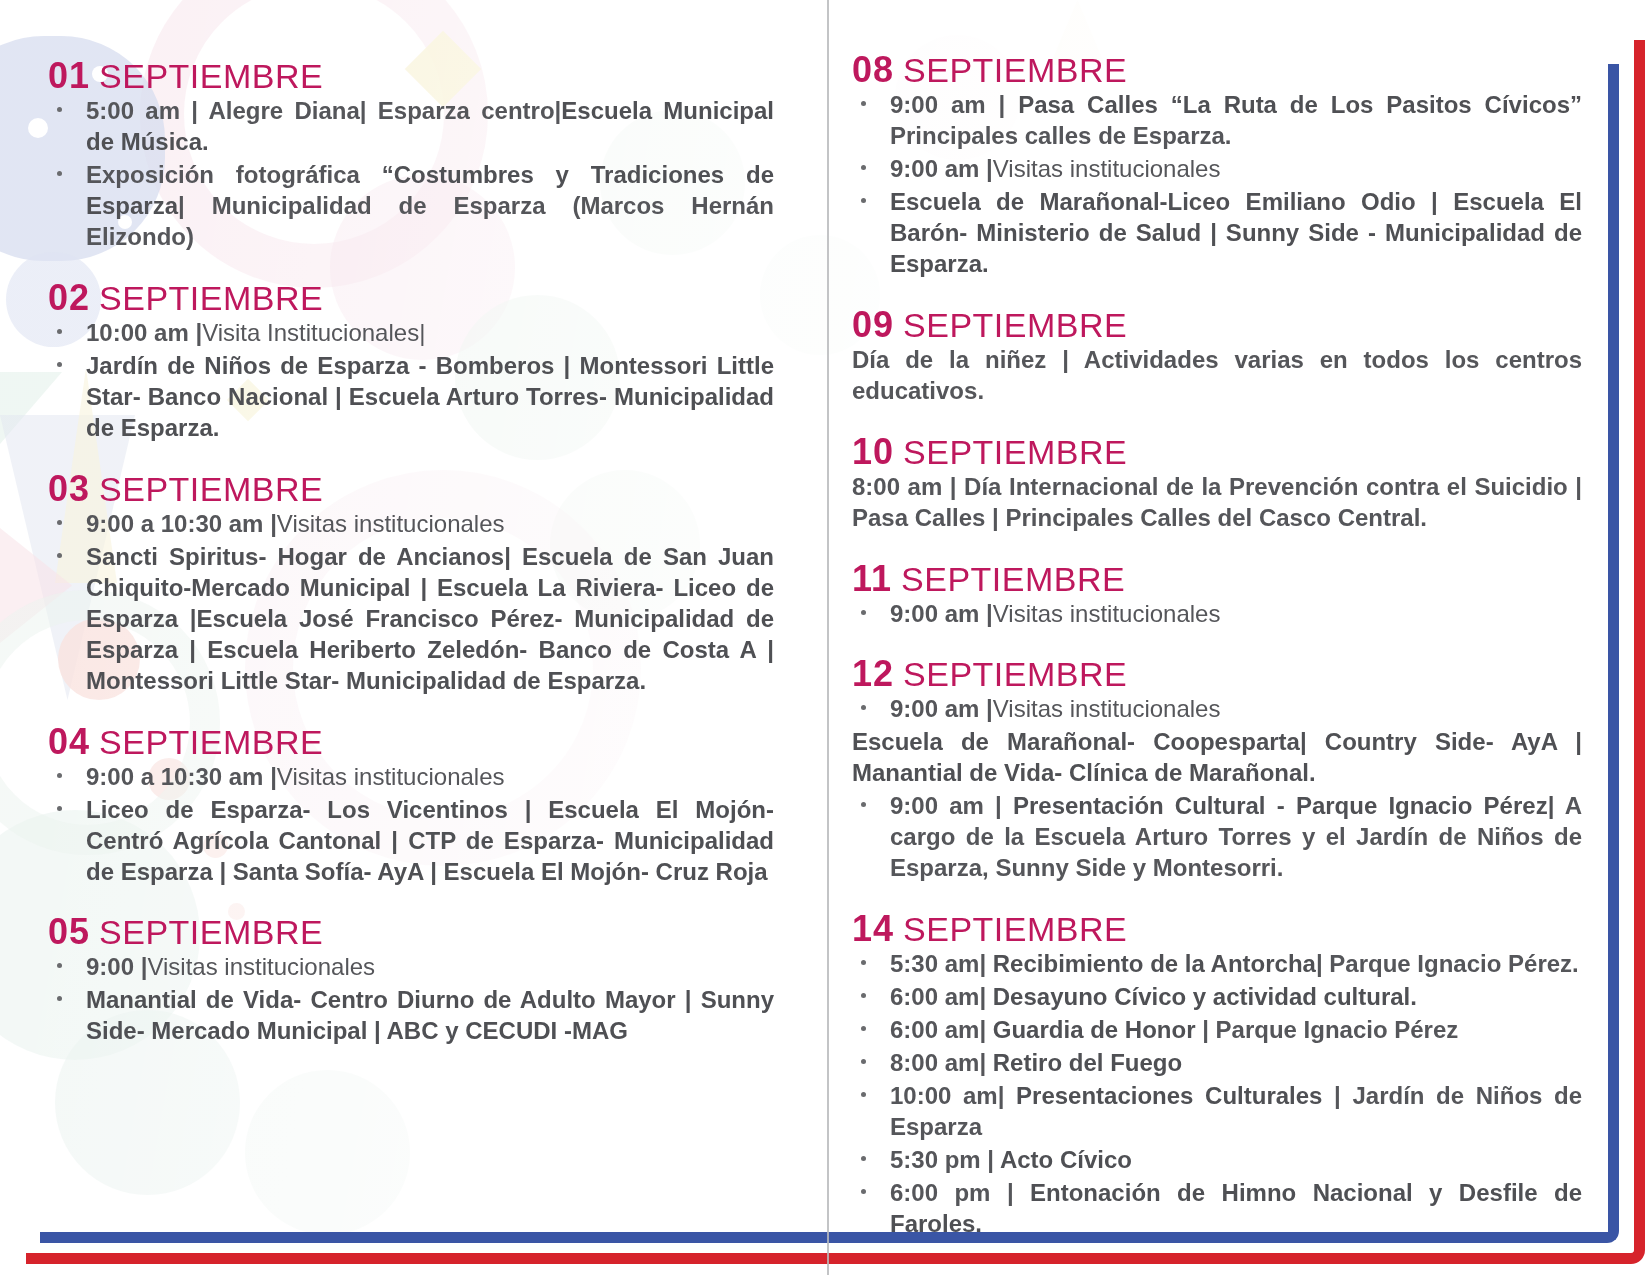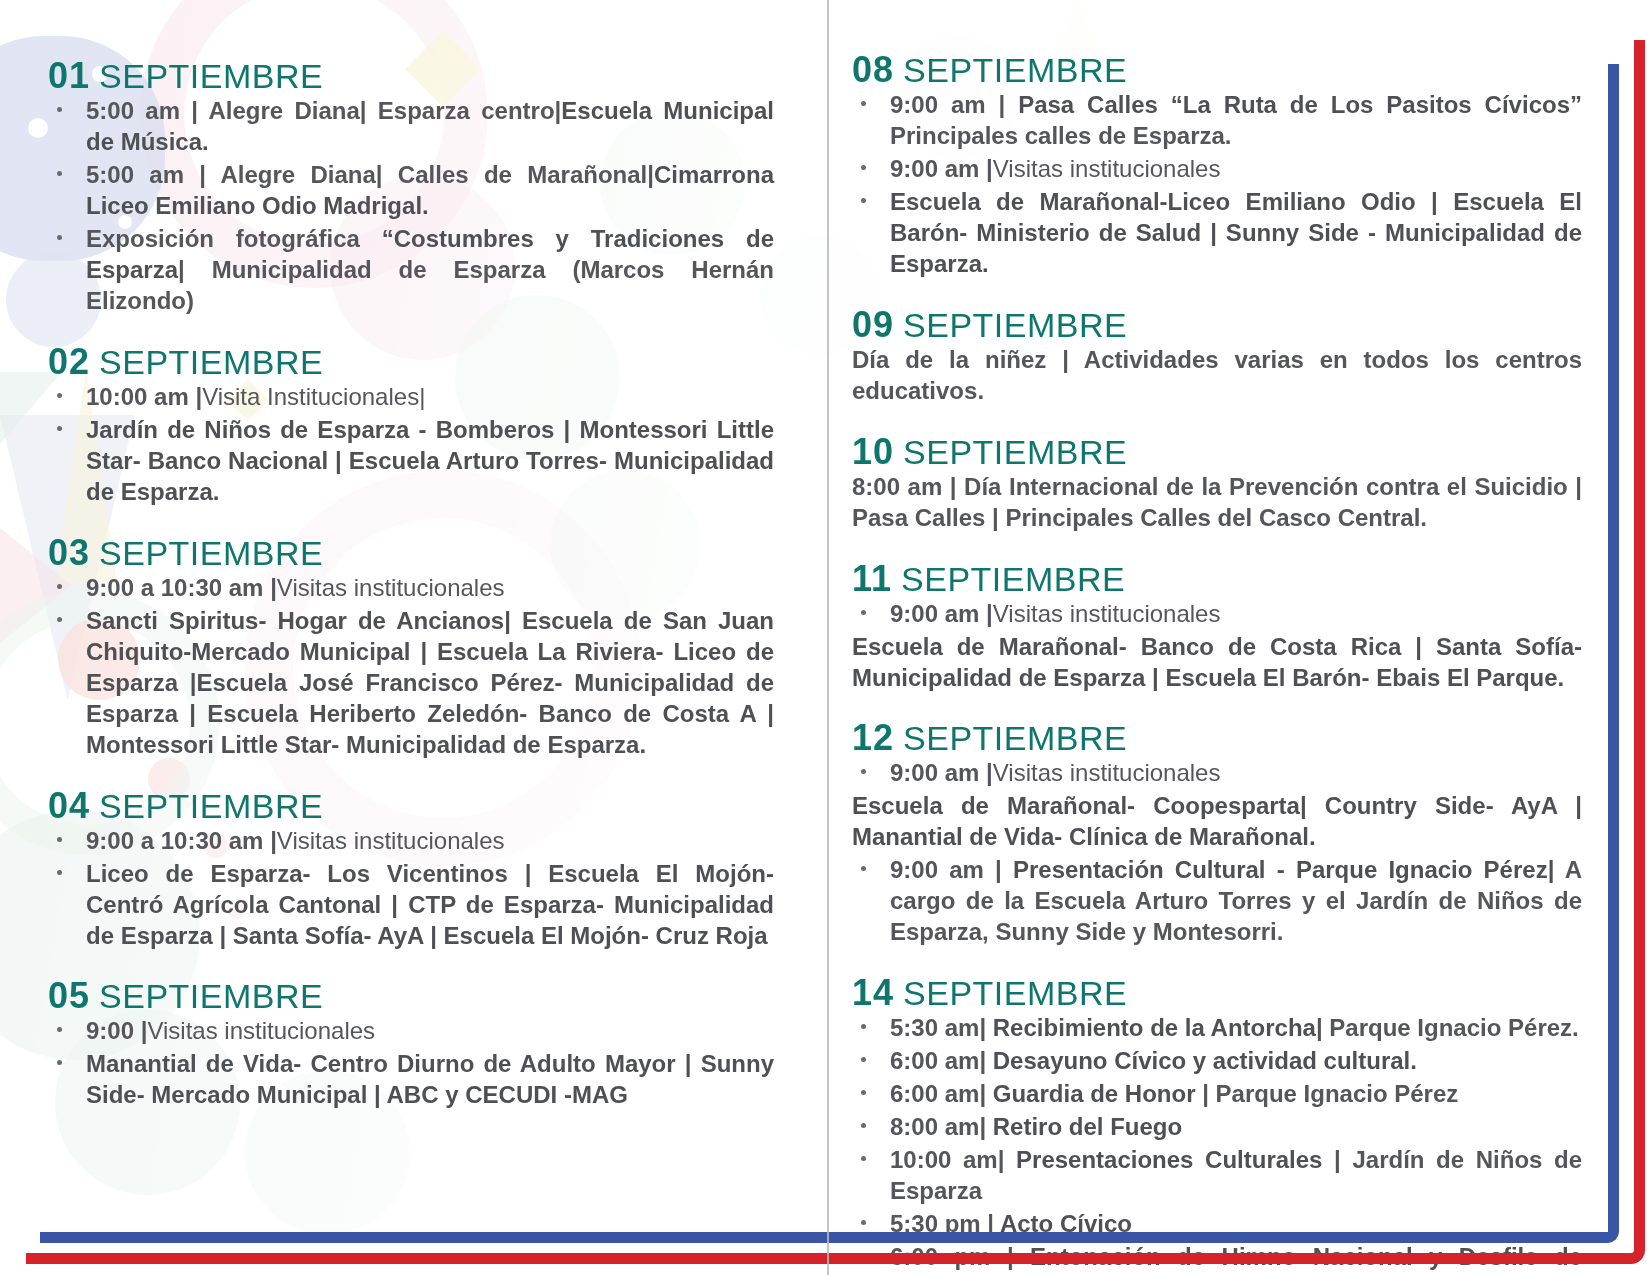--- a/index.html
+++ b/index.html
@@ -41,21 +41,21 @@
   .deco-fade{position:absolute;inset:0;background:linear-gradient(100deg,rgba(255,255,255,.25) 10%,rgba(255,255,255,.78) 45%,rgba(255,255,255,.95) 62%)}
   
   .divider{position:absolute;left:827px;top:0;width:2px;height:1275px;background:#b8babc;z-index:4;opacity:.85}
   .frame-blue{position:absolute;left:40px;top:64px;right:31px;bottom:32px;border-right:11px solid #3a55a5;border-bottom:11px solid #3a55a5;border-bottom-right-radius:12px;z-index:3}
   .frame-red{position:absolute;left:26px;top:40px;right:5px;bottom:11px;border-right:11px solid #d6232b;border-bottom:11px solid #d6232b;border-bottom-right-radius:14px;z-index:3}
   
   .col{position:absolute;z-index:2;font-size:24px;line-height:31px;text-align:justify}
   .col-left{left:48px;top:30px;width:726px}
   .col-right{left:852px;top:24px;width:730px}
   .sec{margin-bottom:17px}
-  .heading{display:flex;align-items:baseline;gap:9px;color:#0f766e;margin-bottom:3px;text-align:right}
+  .heading{display:flex;align-items:baseline;gap:9px;color:#be185d;margin-bottom:3px;text-align:right}
   .day{font-size:36px;font-weight:700;letter-spacing:1px}
   .month{font-size:34px;font-weight:400;letter-spacing:.5px}
   .item{position:relative;padding-left:38px;margin-bottom:2px}
   .item.para{padding-left:0}
   .dot{position:absolute;left:9px;top:12px;width:5px;height:5px;border-radius:50%;background:#6a6b6e}
   .seg-n{font-weight:700}
   .seg-b{font-weight:700;color:#4f5054}
   .seg-u{text-underline-offset:4px}
 </style>
 </head>
@@ -98,21 +98,20 @@
 <div class="divider"></div>
 
 <div class="col col-left">
     <section class="sec">
       <h2 class="heading">
         <span class="day">01</span>
         <span class="month">SEPTIEMBRE</span>
       </h2>
       <div class="items">
         <div class="item bullet"><span class="dot"></span><span class="seg-n">5:00 am | Alegre Diana| Esparza centro|</span><span class="seg-b">Escuela Municipal de Música.</span></div>
-        <div class="item bullet"><span class="dot"></span><span class="seg-n">5:00 am | Alegre Diana| Calles de Marañonal|</span><span class="seg-b">Cimarrona Liceo Emiliano Odio Madrigal.</span></div>
         <div class="item bullet"><span class="dot"></span><span class="seg-n">Exposición fotográfica </span><span class="seg-b">“Costumbres y Tradiciones de Esparza</span><span class="seg-n">| Municipalidad de Esparza (Marcos Hernán Elizondo)</span></div>
       </div>
     </section>
     <section class="sec">
       <h2 class="heading">
         <span class="day">02</span>
         <span class="month">SEPTIEMBRE</span>
       </h2>
       <div class="items">
         <div class="item bullet"><span class="dot"></span><span class="seg-n">10:00 am |</span><span class="seg-u">Visita Institucionales|</span></div>
@@ -180,21 +179,20 @@
         <div class="item para"><span class="seg-n">8:00 am | Día Internacional de la Prevención contra el Suicidio | Pasa Calles | Principales Calles del Casco Central.</span></div>
       </div>
     </section>
     <section class="sec">
       <h2 class="heading">
         <span class="day">11</span>
         <span class="month">SEPTIEMBRE</span>
       </h2>
       <div class="items">
         <div class="item bullet"><span class="dot"></span><span class="seg-n">9:00 am |</span><span class="seg-u">Visitas institucionales</span></div>
-        <div class="item para"><span class="seg-b">Escuela de Marañonal- Banco de Costa Rica | Santa Sofía- Municipalidad de Esparza | Escuela El Barón- Ebais El Parque.</span></div>
       </div>
     </section>
     <section class="sec">
       <h2 class="heading">
         <span class="day">12</span>
         <span class="month">SEPTIEMBRE</span>
       </h2>
       <div class="items">
         <div class="item bullet"><span class="dot"></span><span class="seg-n">9:00 am |</span><span class="seg-u">Visitas institucionales</span></div>
         <div class="item para"><span class="seg-b">Escuela de Marañonal- Coopesparta| Country Side- AyA | Manantial de Vida- Clínica de Marañonal.</span></div>

